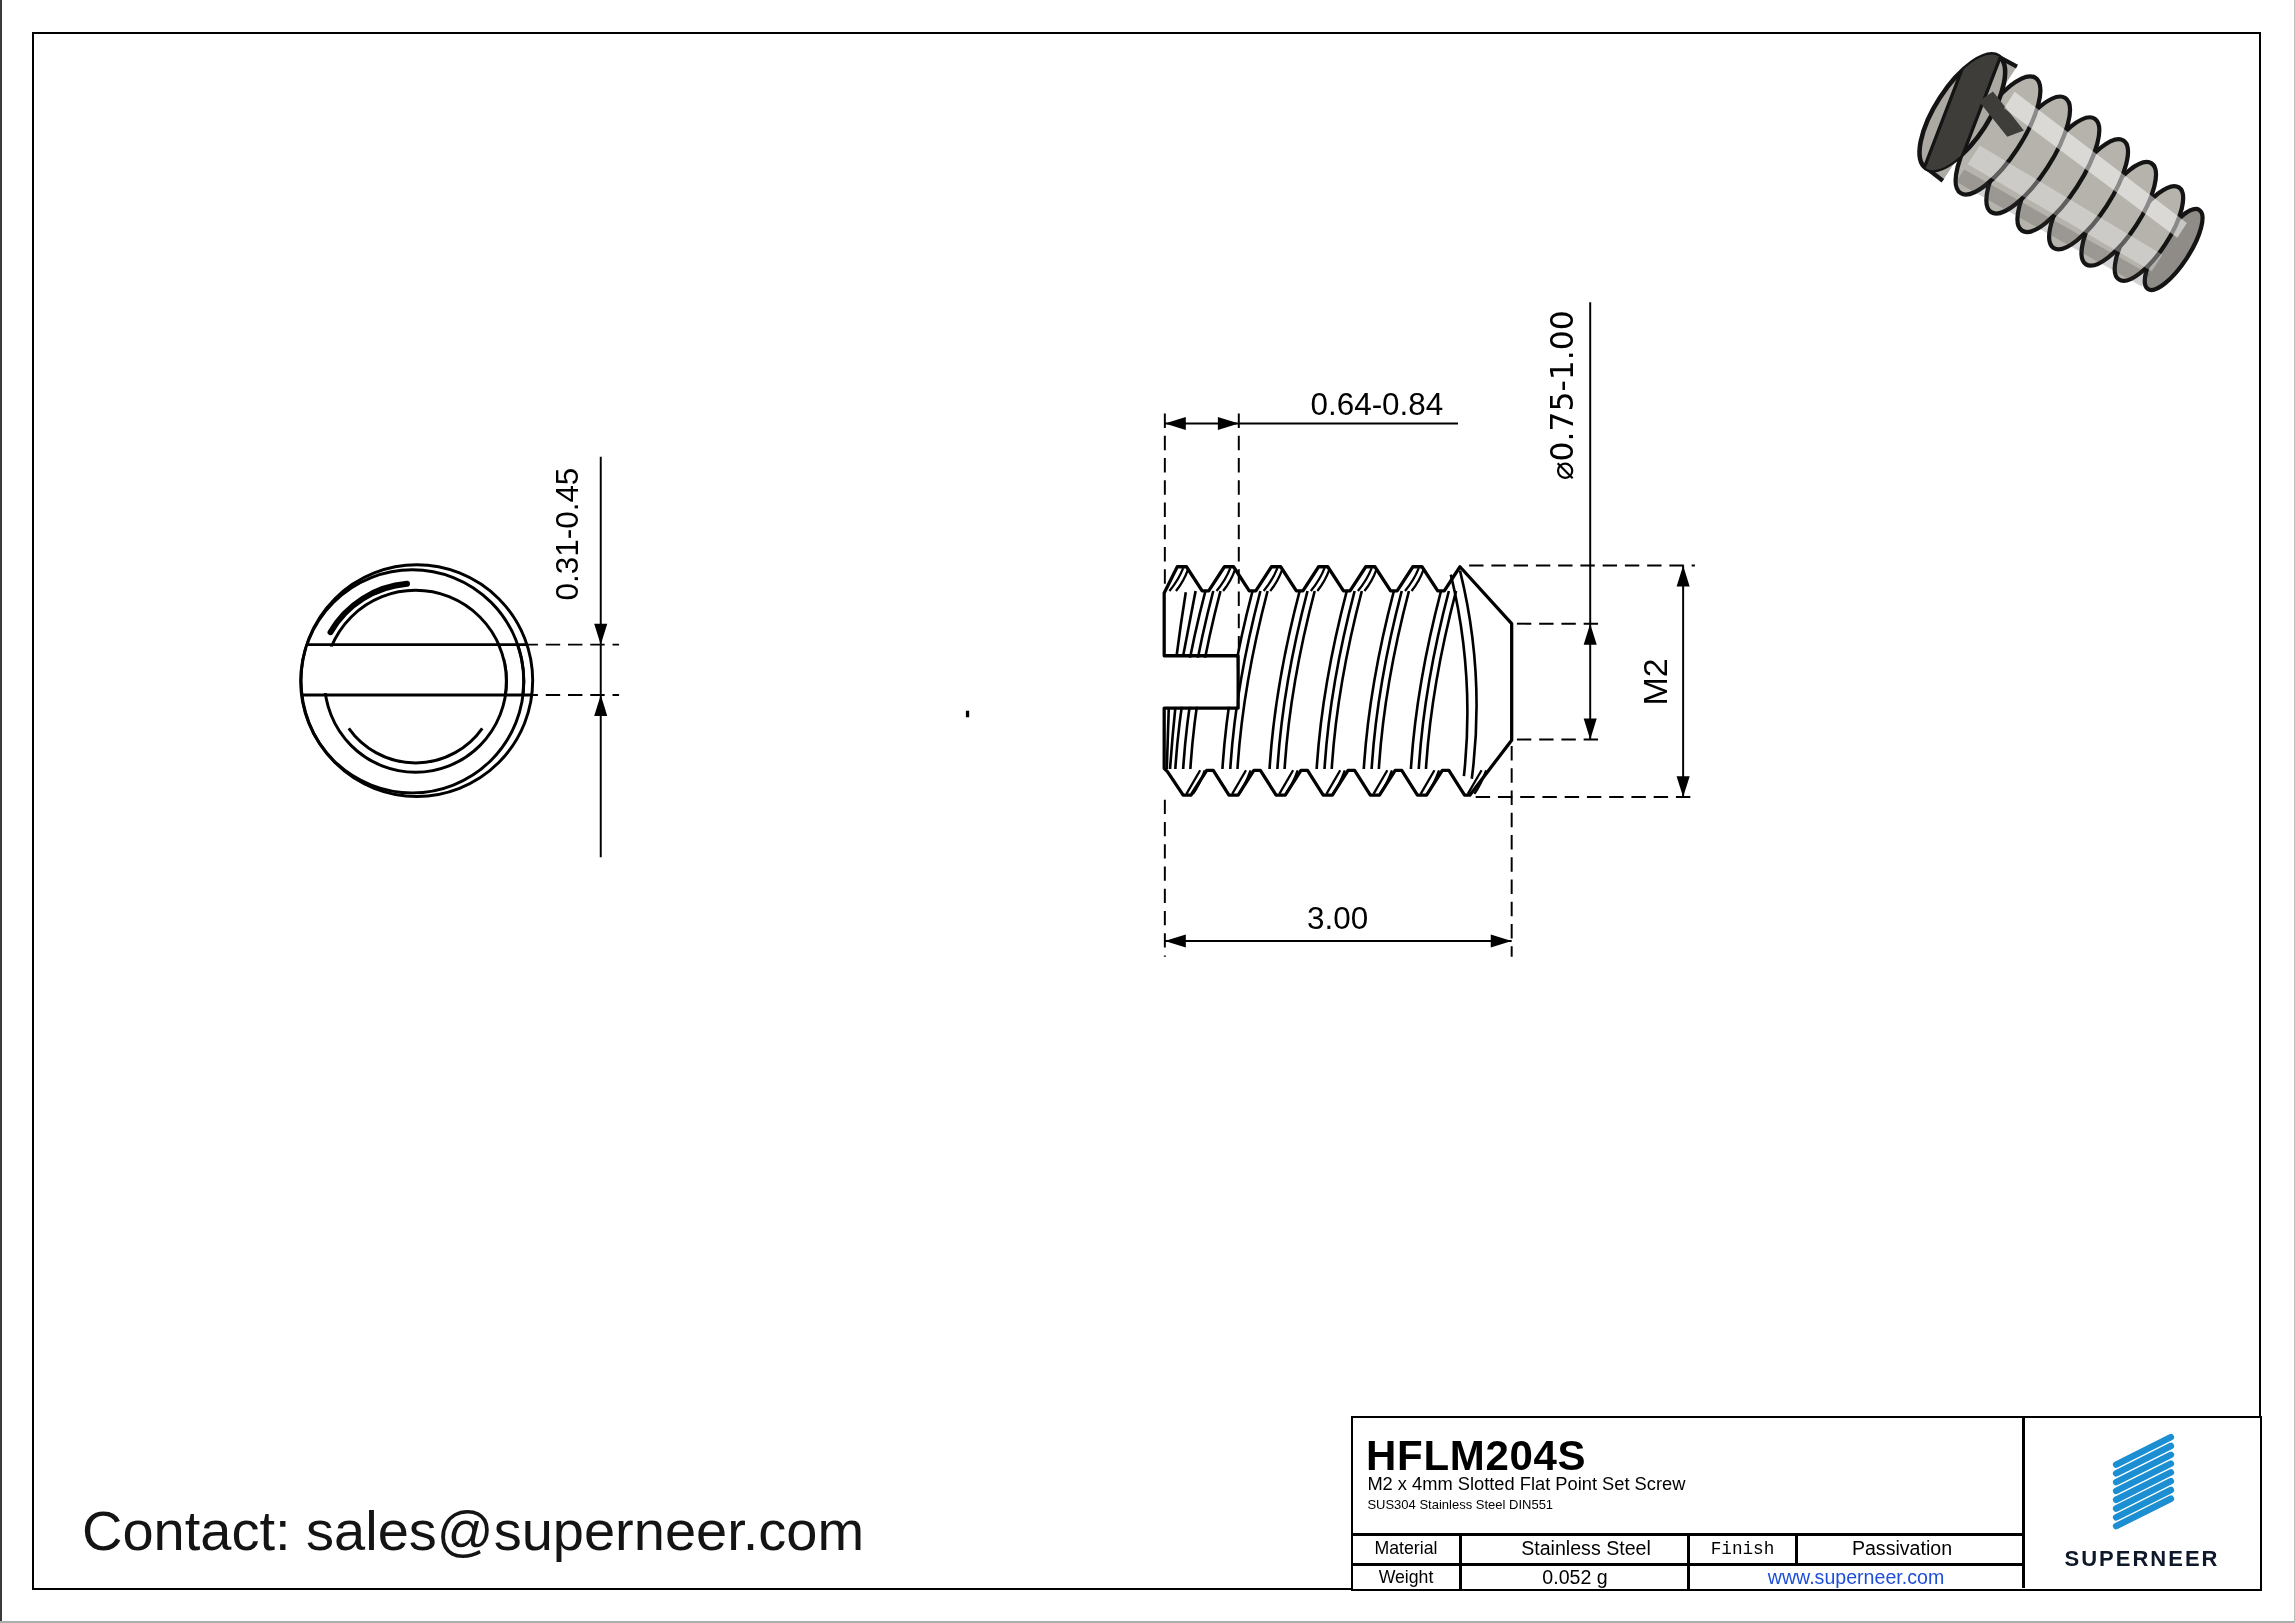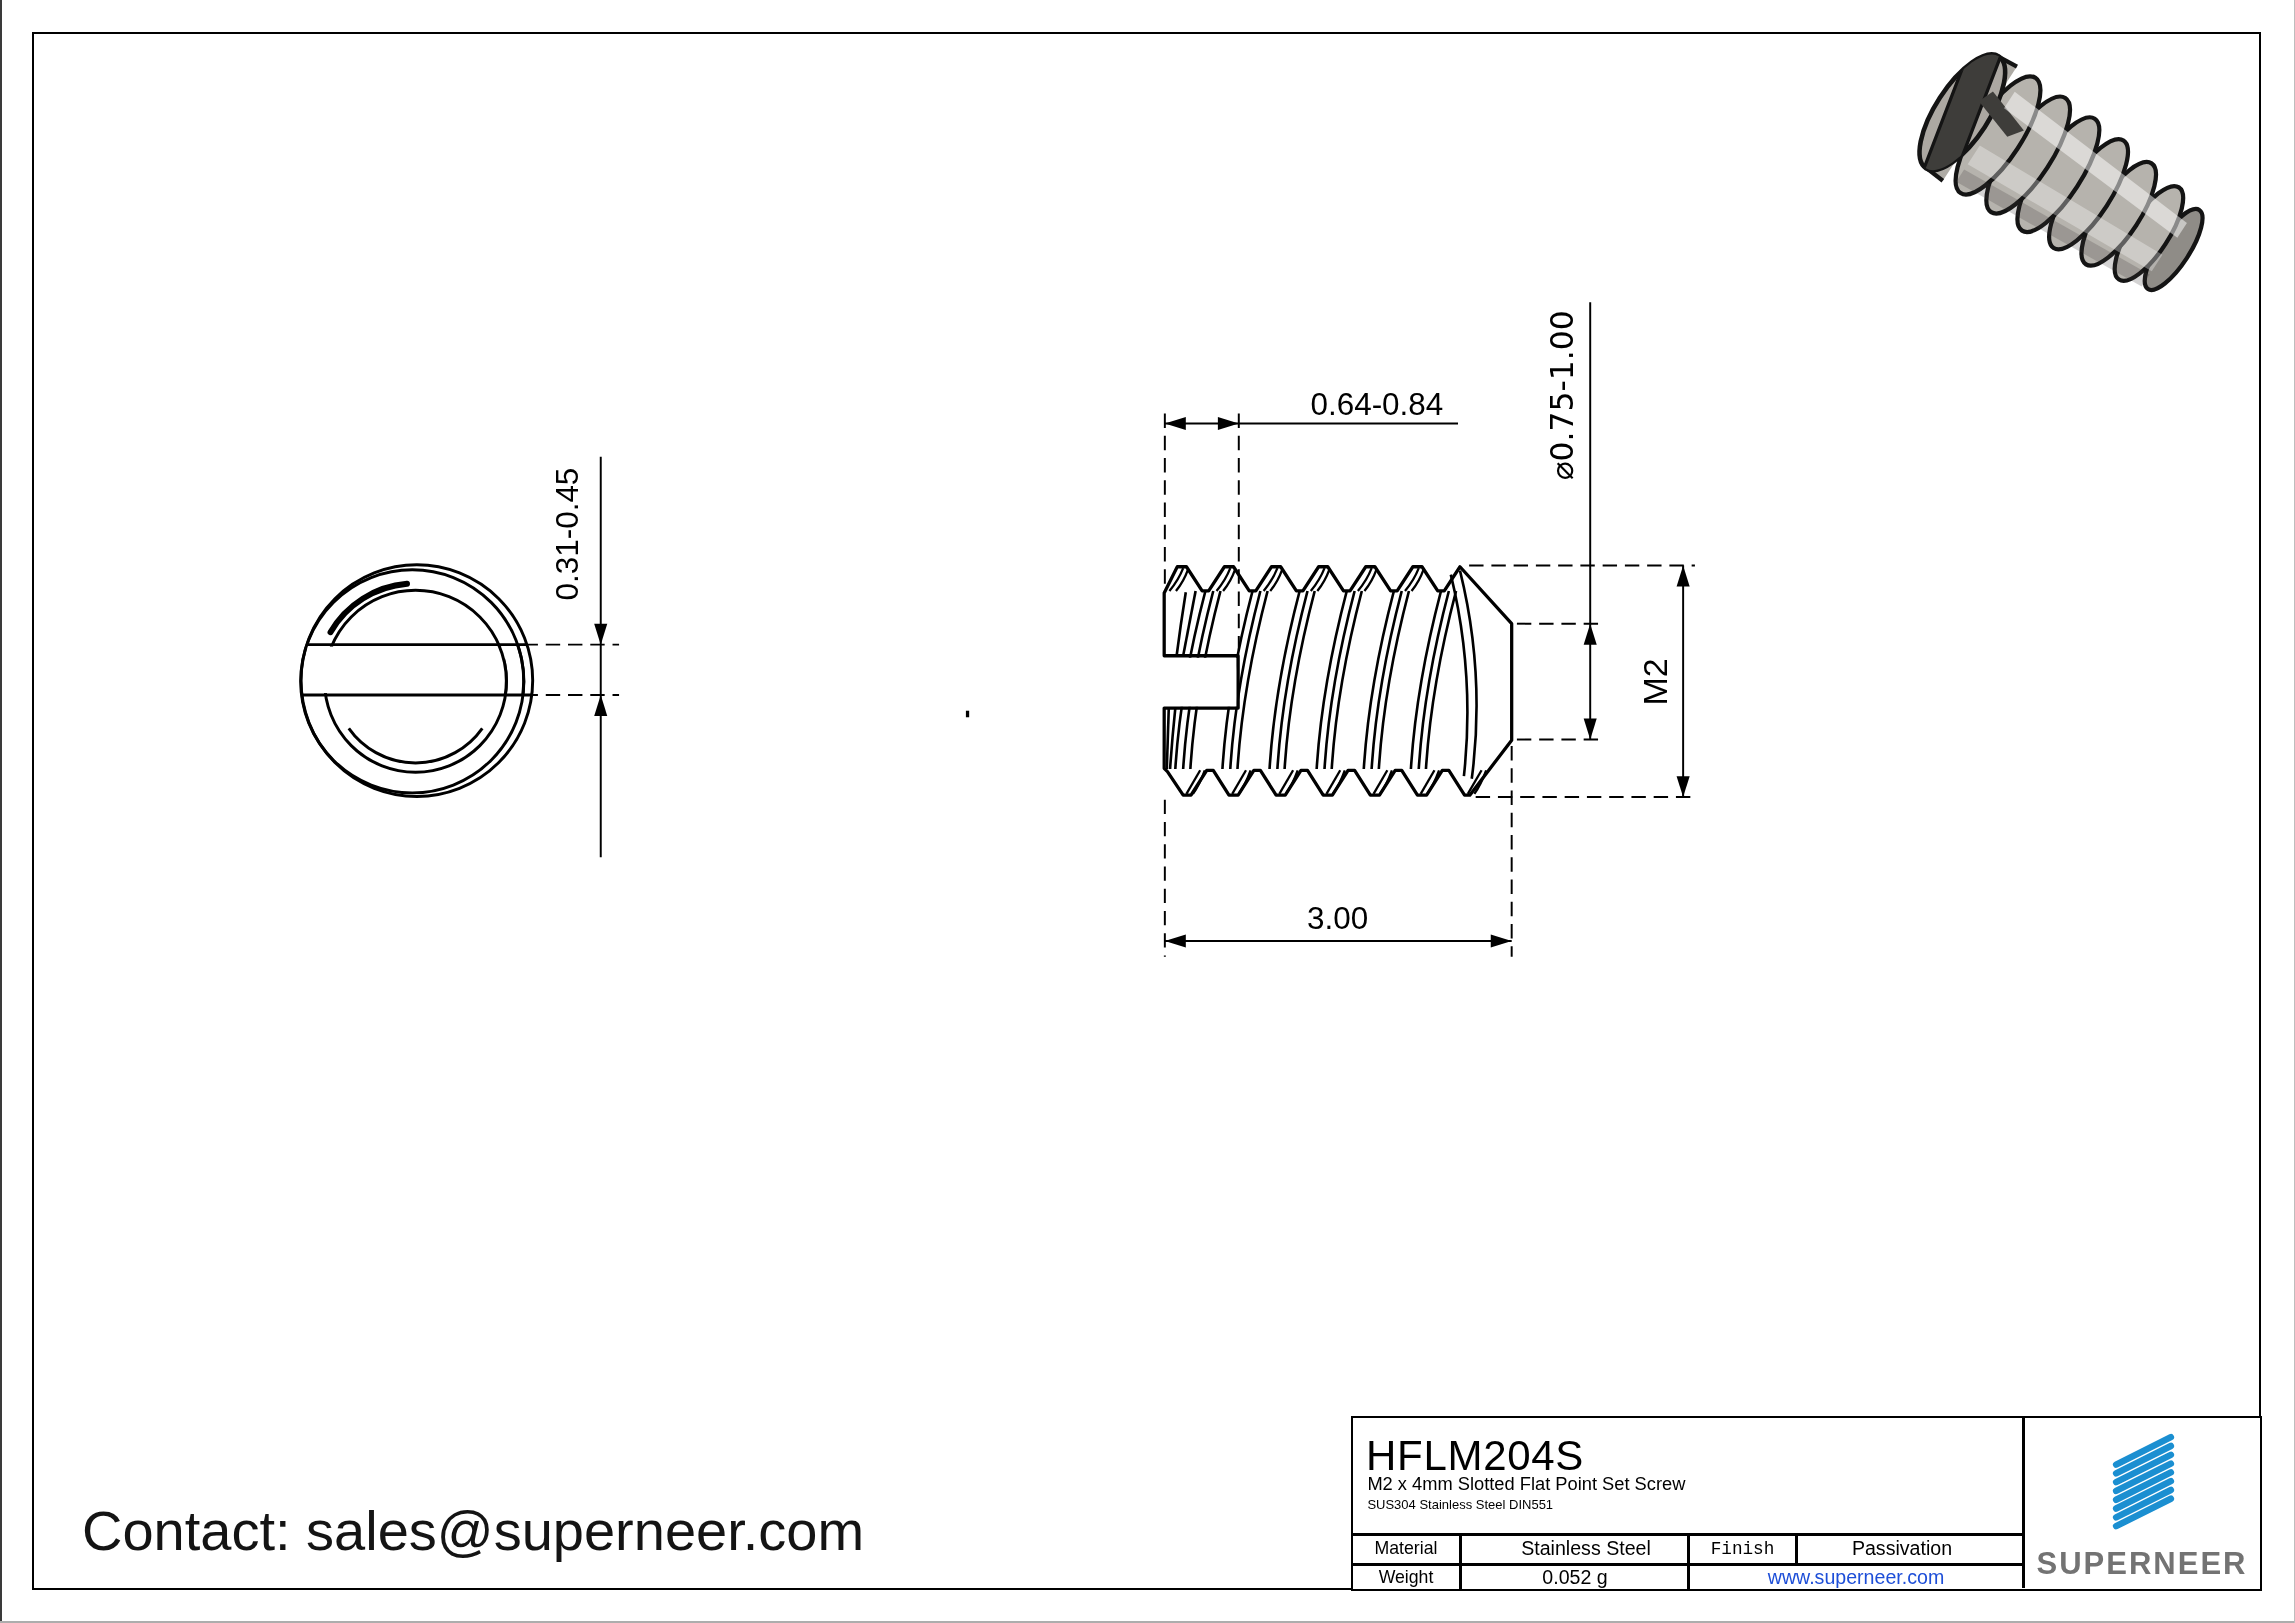--- a/index.html
+++ b/index.html
@@ -8,28 +8,28 @@
   .abs{position:absolute;}
   #sheet-border{position:absolute;left:32px;top:32px;width:2229px;height:1558px;
         border:2.6px solid #000;box-sizing:border-box;}
   #drawing-svg{position:absolute;left:0;top:0;width:2295px;height:1623px;}
   
   #title-block{position:absolute;left:1351px;top:1416px;width:911px;height:175px;
         border:2.6px solid #000;box-sizing:border-box;background:#fff;}
   #title-block .line{position:absolute;background:#000;}
   .tb-cell{position:absolute;display:flex;align-items:center;justify-content:center;
         white-space:nowrap;}
-  #tb-part{left:13px;top:14.4px;font-size:42px;font-weight:400;letter-spacing:0.7px;}
+  #tb-part{left:13px;top:14.4px;font-size:42px;font-weight:700;letter-spacing:0.7px;}
   #tb-desc1{left:14.4px;top:55px;font-size:18.3px;}
   #tb-desc2{left:14.4px;top:79px;font-size:13px;}
   .tb-label{font-size:17.7px;}
   .tb-value{font-size:19.6px;}
   #tb-web{color:#1d4ed8;}
   #brand-text{position:absolute;left:669px;top:128px;width:240px;text-align:center;
-        font-size:31px;font-weight:700;letter-spacing:2px;color:#737373;}
+        font-size:22px;font-weight:700;letter-spacing:2px;color:#0f172a;}
   #logo-stripes{position:absolute;left:759px;top:14.4px;}
   
   #contact-line{position:absolute;left:82px;top:1498px;font-size:56px;color:#141414;
         letter-spacing:0px;white-space:nowrap;text-align:center;}
   
   #edge-left{position:absolute;left:0;top:0;width:2px;height:1623px;background:#3a3a3a;}
   #edge-bottom{position:absolute;left:0;top:1621px;width:2295px;height:2px;background:#adadad;}
   #edge-right{position:absolute;left:2294px;top:0;width:2px;height:1623px;background:#bdbdbd;}
   text{font-family:"Liberation Sans",sans-serif;}
   .dimtxt{font-size:48px;fill:#000;}

